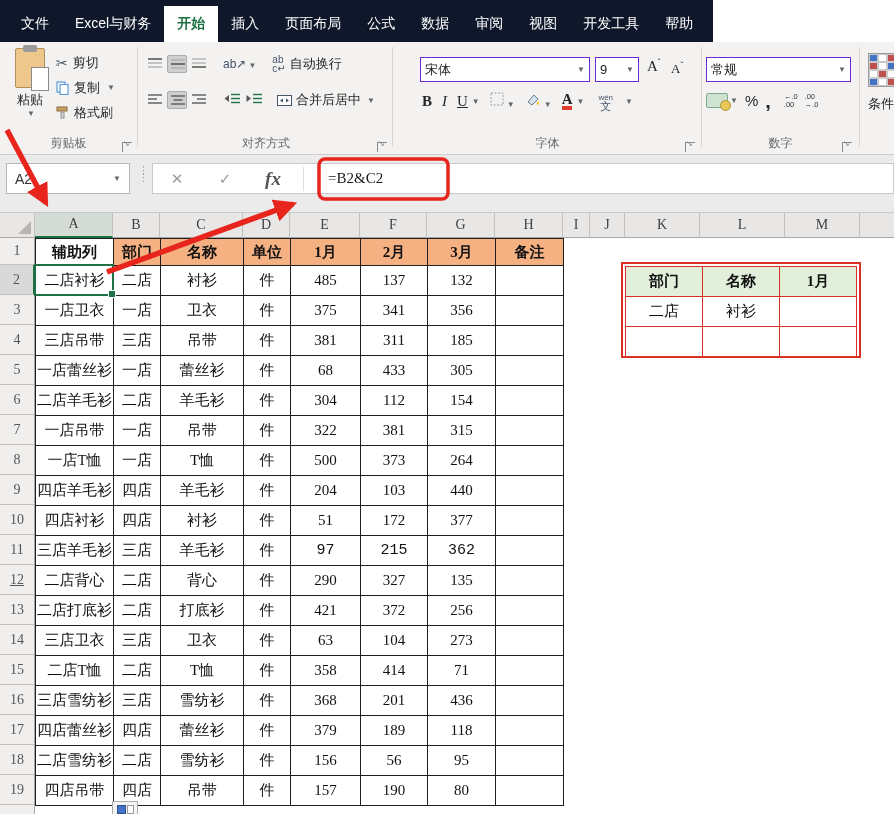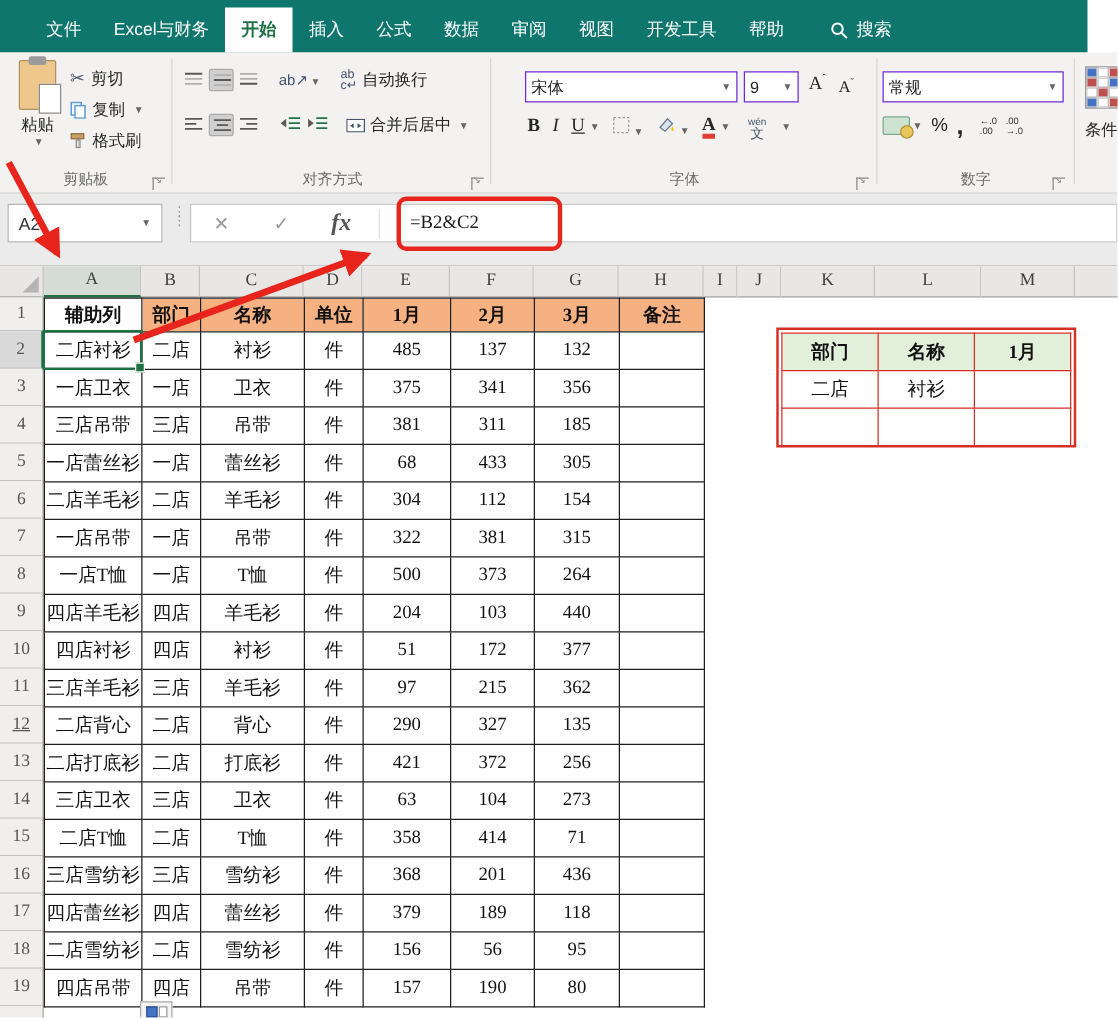--- a/index.html
+++ b/index.html
@@ -1,21 +1,21 @@
 <!DOCTYPE html>
 <html><head>
 <meta charset="utf-8">
 <style>
   * { margin:0; padding:0; box-sizing:border-box; }
   html,body { width:894px; height:814px; }
   body { font-family:"Liberation Sans","DejaVu Sans",sans-serif; background:#fff; position:relative; overflow:hidden; }
   #app { position:absolute; left:0; top:0; width:894px; height:814px; overflow:hidden; background:#fff; }
 
   
-  .tabbar { position:absolute; left:0; top:0; width:870px; height:42px; background:#0f766e; display:flex; align-items:stretch;padding-left:16px; }
+  .tabbar { position:absolute; left:0; top:0; width:713px; height:42px; background:#0f172a; display:flex; align-items:stretch; }
   .tab { color:#fff; font-size:14px; display:flex; align-items:center; padding:0 13px; margin-top:6px; cursor:default; white-space:nowrap; }
   .tab.active { background:#fff; color:#1F7145; font-weight:bold; }
   .tab-search { margin-left:14px; display:flex; align-items:center; gap:6px; color:#fff; font-size:14px; padding:0 10px; margin-top:6px; }
 
   
   .ribbon { position:absolute; left:0; top:42px; width:894px; height:113px; background:#F3F2F1; border-bottom:1px solid #D0CECC; font-size:12px; color:#333; }
   .rdiv { position:absolute; top:5px; height:100px; width:1px; background:#D8D6D3; }
   .gtitle { position:absolute; bottom:3px; font-size:12px; color:#6a6a6a; width:100%; text-align:center; }
   .launcher { position:absolute; bottom:3px; right:5px; width:10px; height:10px; border-left:1px solid #8a8a8a; border-top:1px solid #8a8a8a; }
   .launcher:after { content:"↘"; position:absolute; left:0px; top:-4px; font-size:8px; color:#8a8a8a; }
@@ -87,20 +87,21 @@
 <body>
 
 <div id="app">
 
   <div class="tabbar">
     <div id="tabs" style="display:flex;padding-left:8px;">
         <div class="tab">文件</div>
         <div class="tab">Excel与财务</div>
         <div class="tab active">开始</div>
         <div class="tab">插入</div>
+        <div class="tab">页面布局</div>
         <div class="tab">公式</div>
         <div class="tab">数据</div>
         <div class="tab">审阅</div>
         <div class="tab">视图</div>
         <div class="tab">开发工具</div>
         <div class="tab">帮助</div>
       </div>
     <div class="tab-search">
       <svg width="15" height="15" viewBox="0 0 15 15">
           <circle cx="6" cy="6" r="4.2" fill="none" stroke="#fff" stroke-width="1.6"></circle>
@@ -460,21 +461,21 @@
           <tr style="height: 30px;">
             <td>四店衬衫</td>
             <td>四店</td>
             <td>衬衫</td>
             <td>件</td>
             <td>51</td>
             <td>172</td>
             <td>377</td>
             <td></td>
           </tr>
-          <tr style="height: 30px;">
+          <tr style="height: 30px; font-family: Liberation Mono, monospace;">
             <td>三店羊毛衫</td>
             <td>三店</td>
             <td>羊毛衫</td>
             <td>件</td>
             <td>97</td>
             <td>215</td>
             <td>362</td>
             <td></td>
           </tr>
           <tr style="height: 30px;">

